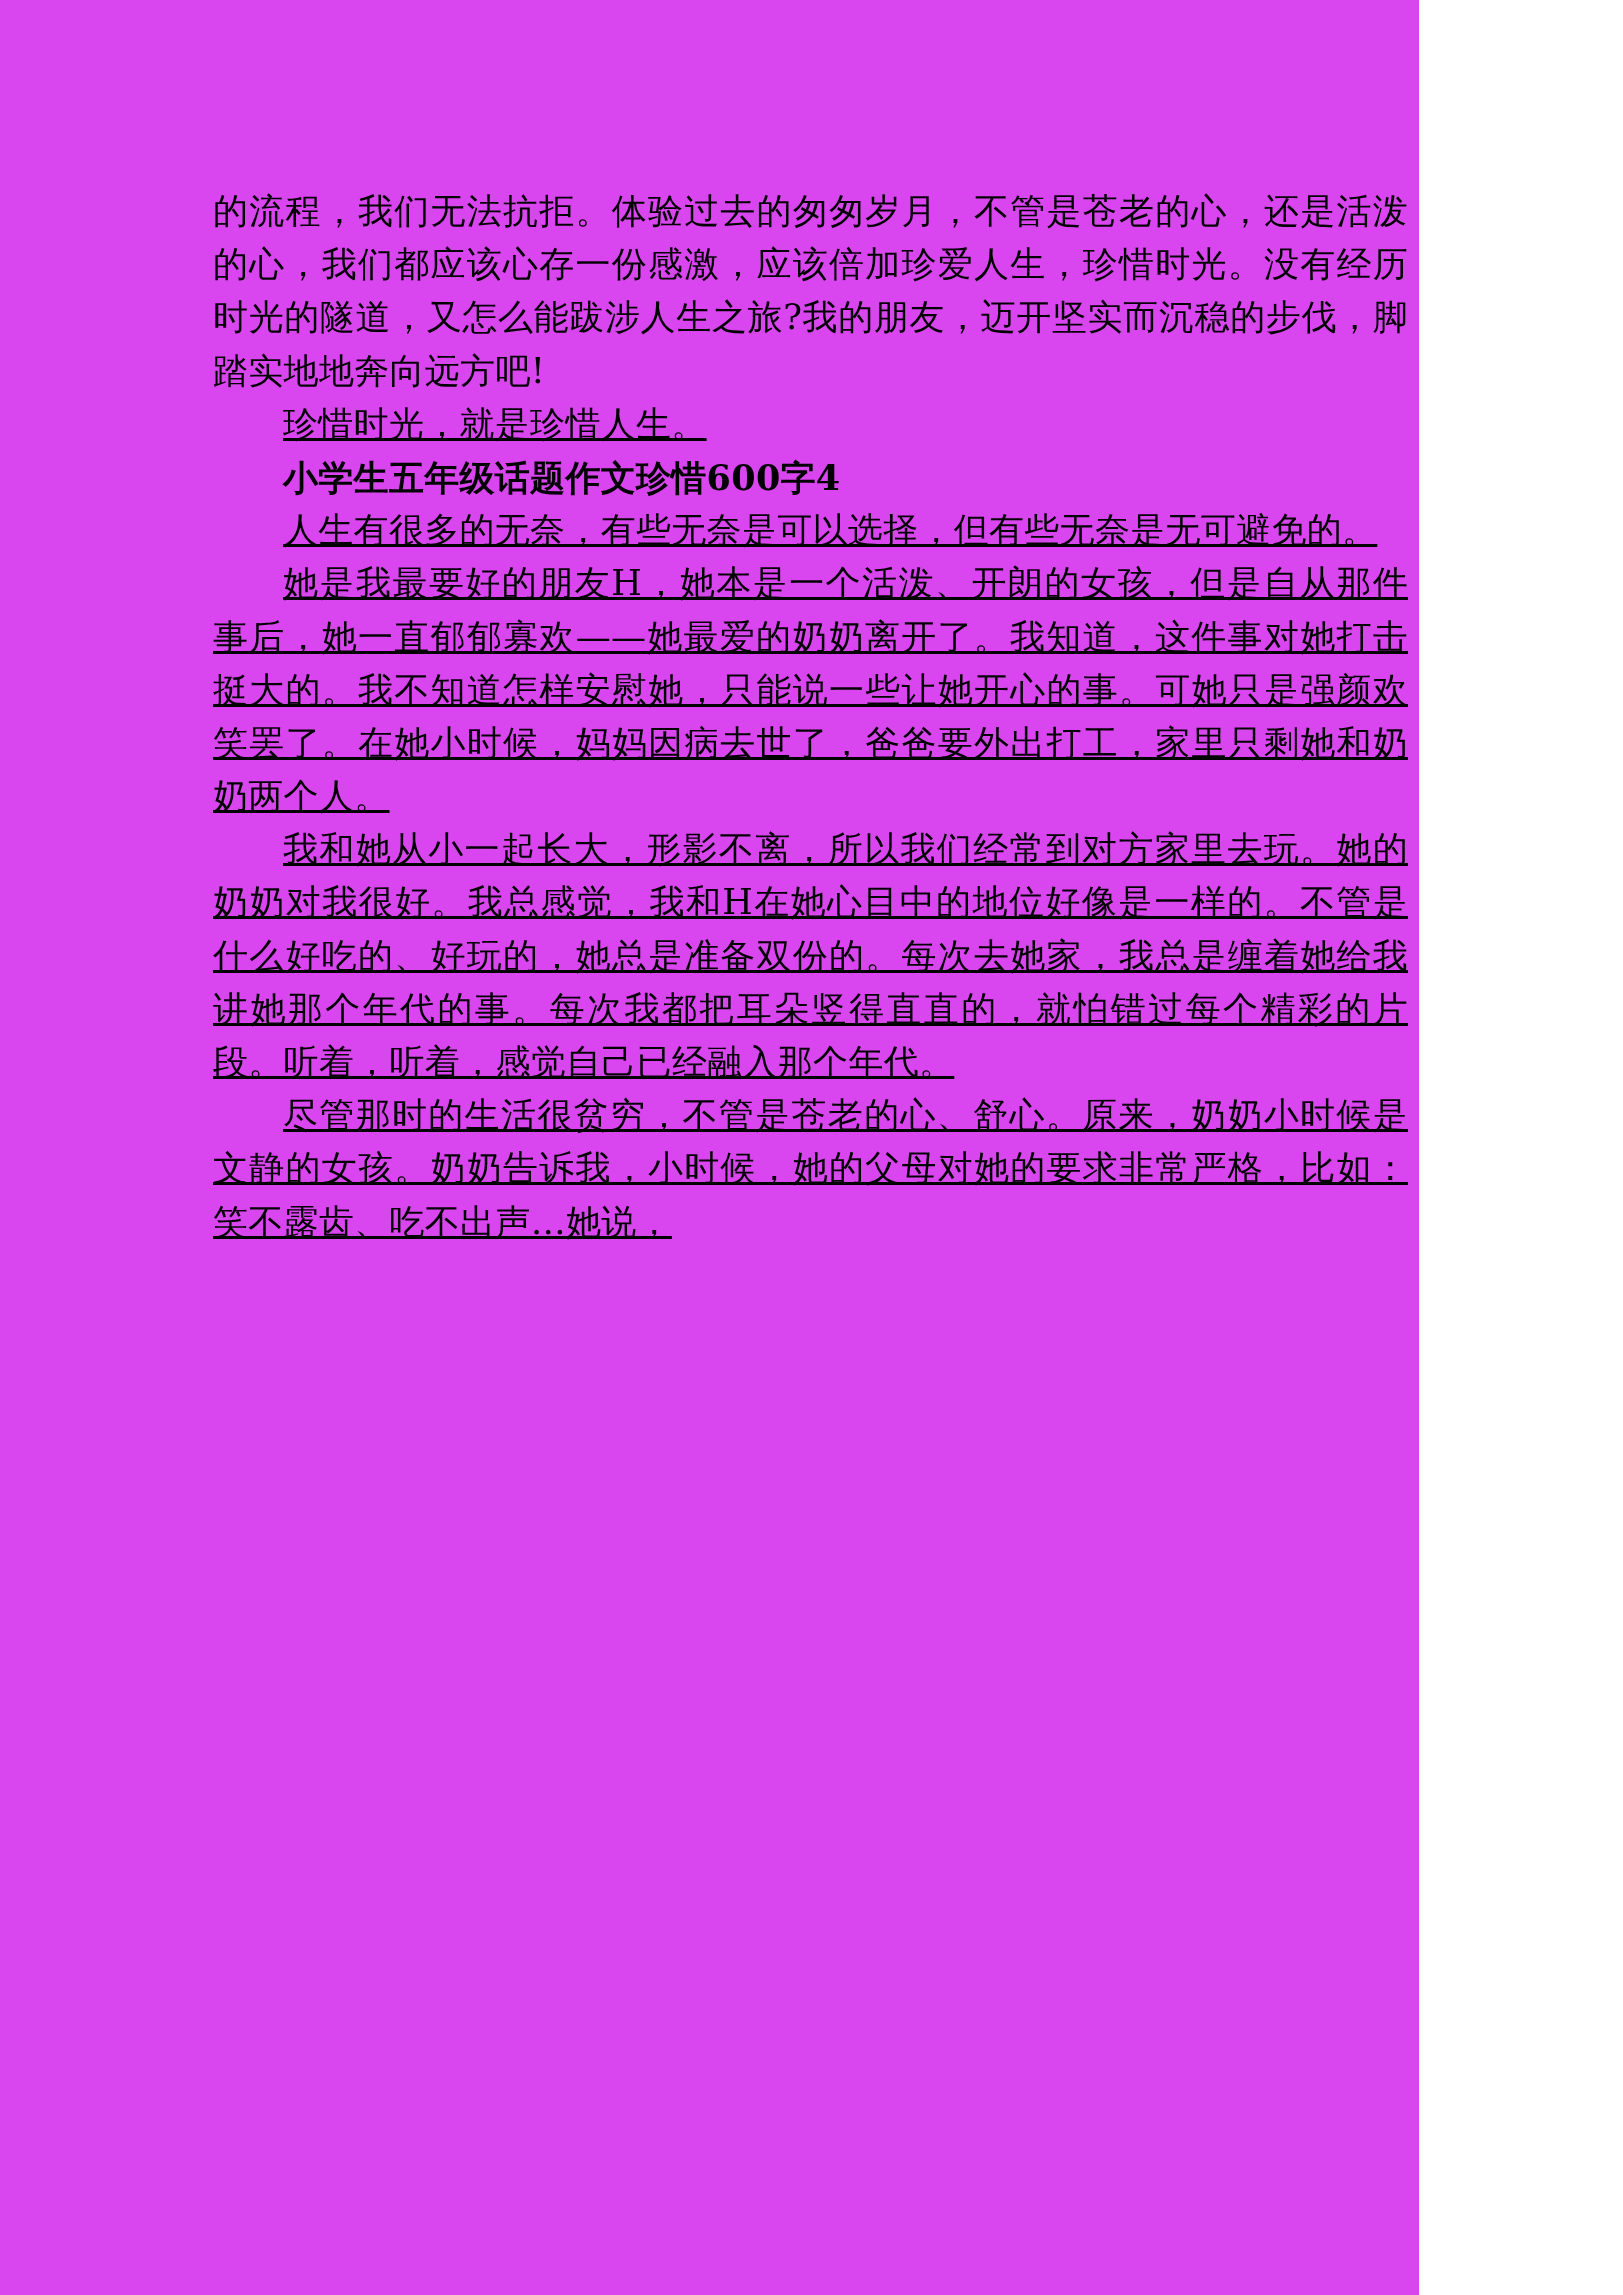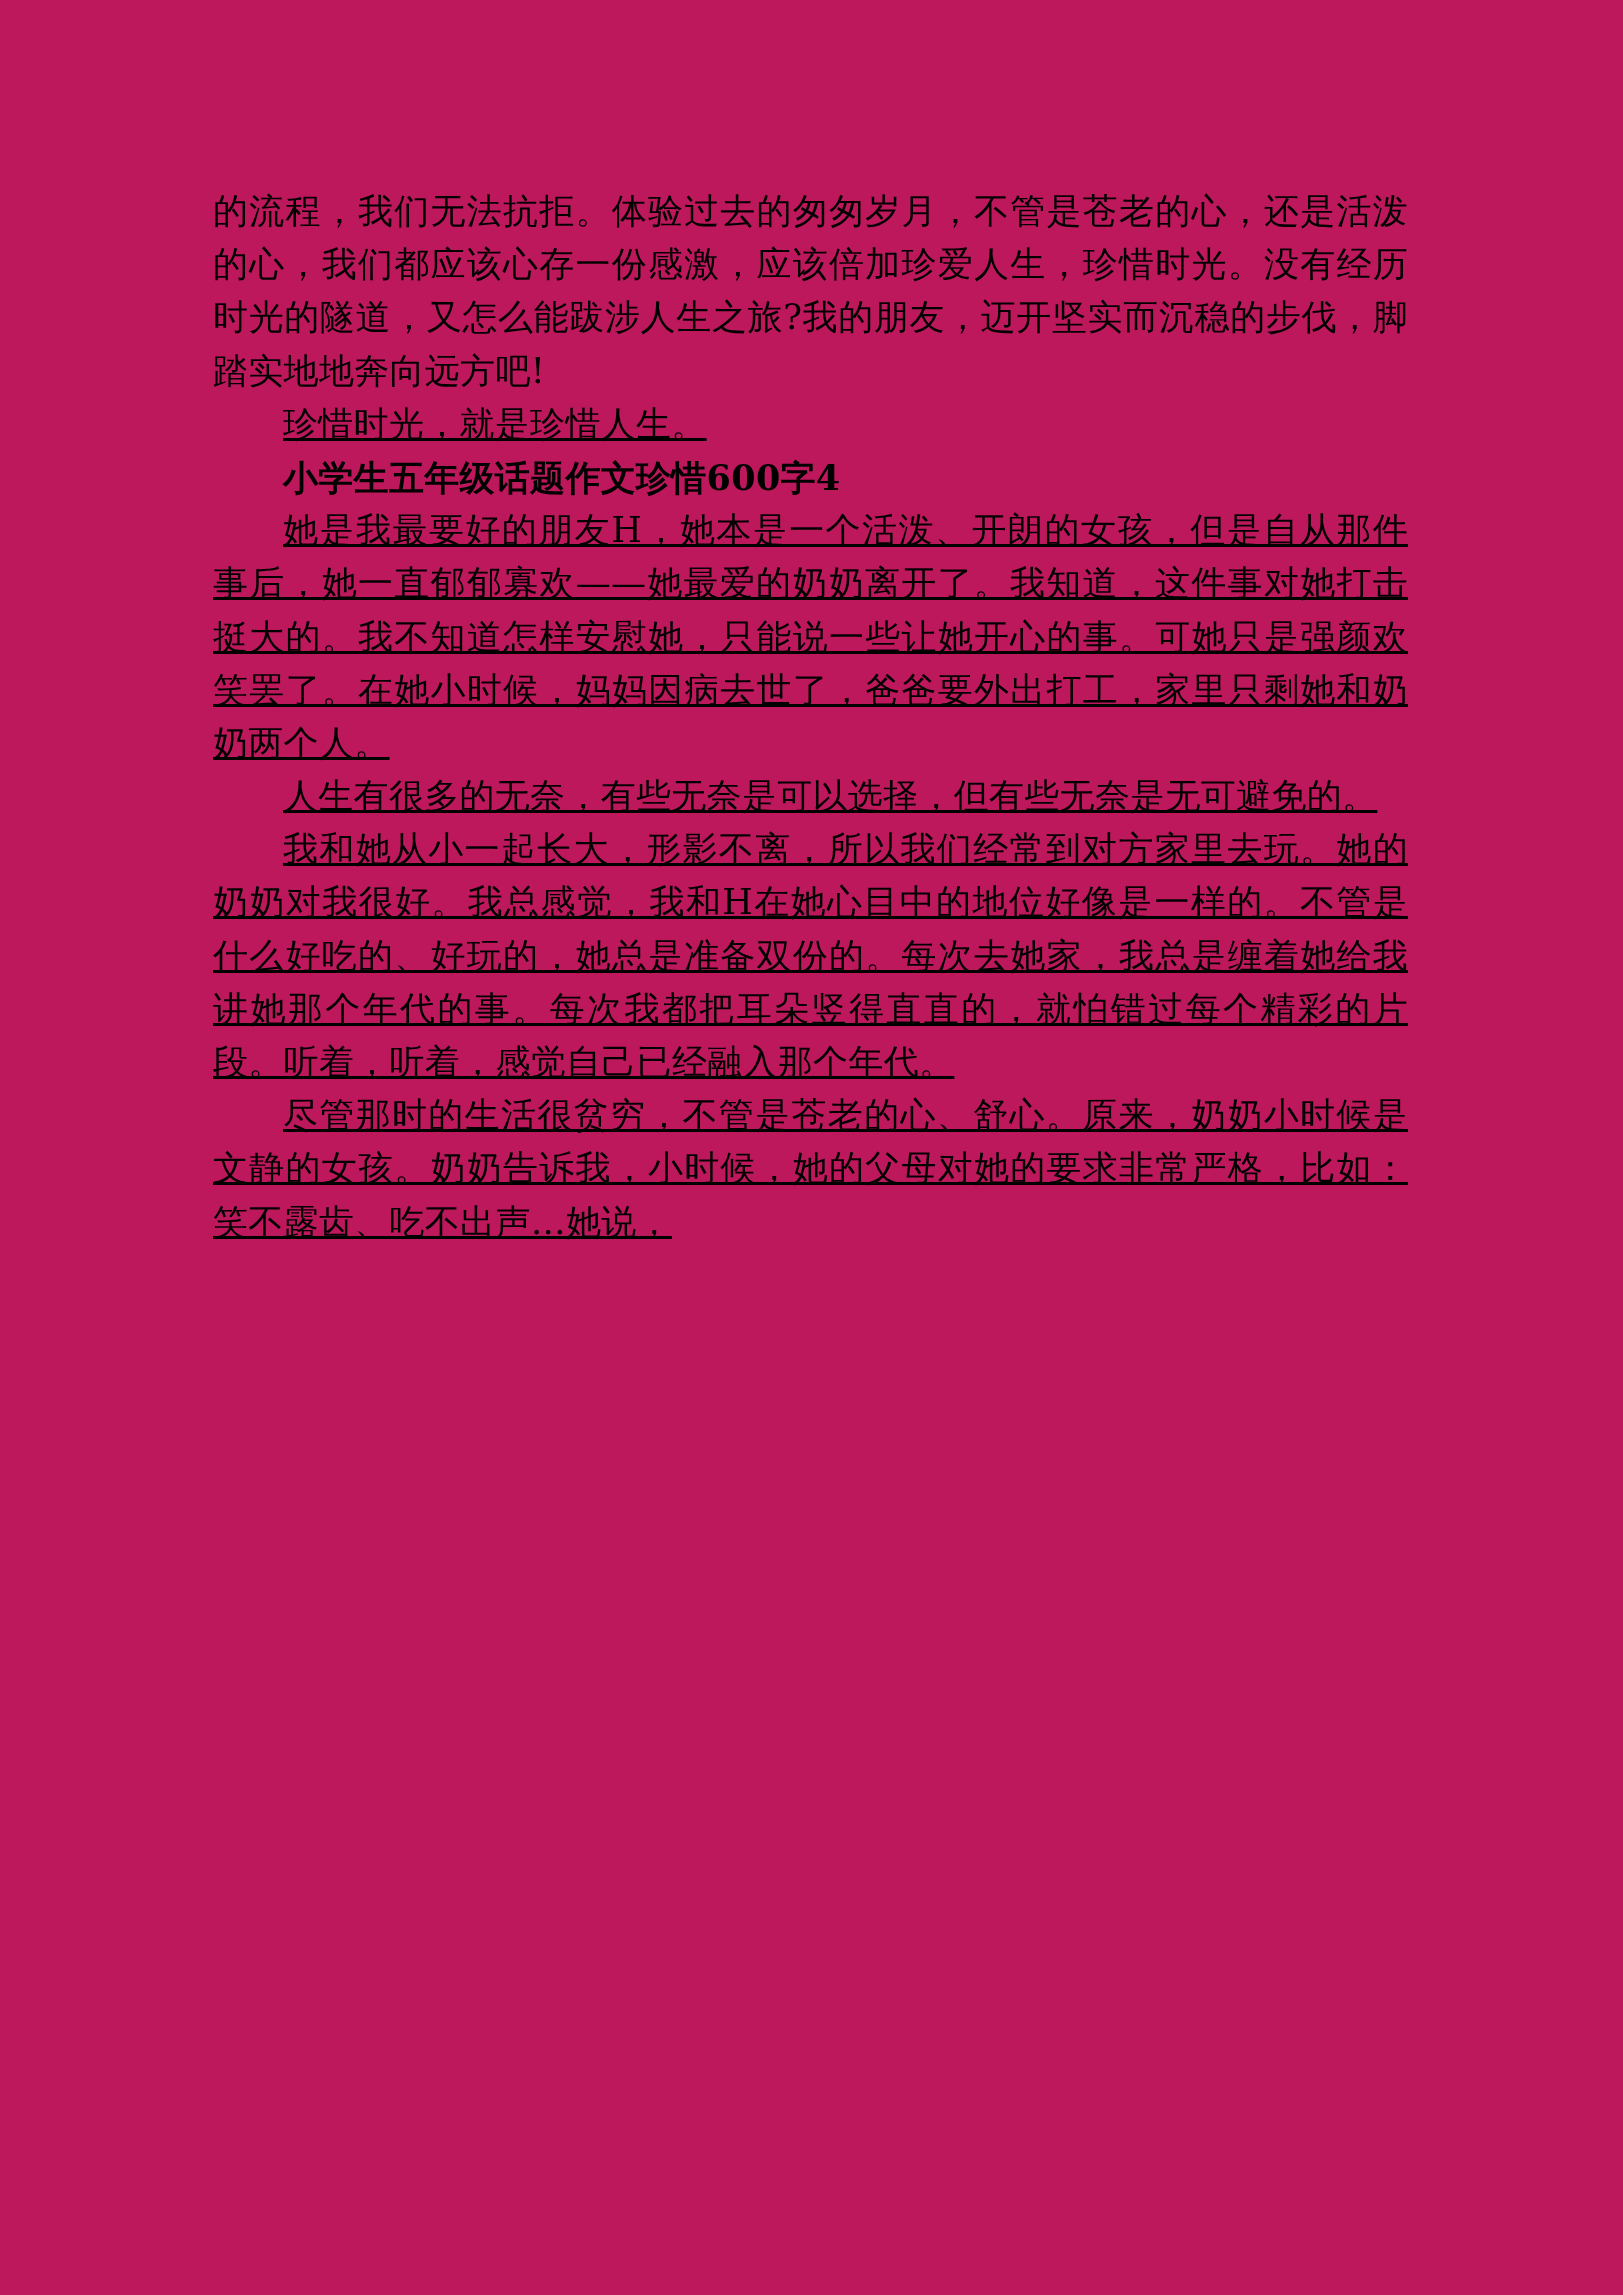--- a/index.html
+++ b/index.html
@@ -9,24 +9,24 @@
   }
   body {
     width: 1623px;
     height: 2295px;
     font-family: "DejaVu Serif", "Liberation Serif", serif;
     color: #000000;
     overflow: hidden;
   }
   .page {
     box-sizing: border-box;
-    width: 1623px;
+    width: 1419px;
     height: 2295px;
     padding: 185px 168px 12px 213px;
-    background: #be185d;
+    background: #d946ef;
   }
   .doc-body {
     width: 1195px;
   }
   p {
     margin: 0 0 0 0;
     font-size: 35px;
     line-height: 1.52;
     text-align: justify;
     text-justify: inter-ideograph;
@@ -43,19 +43,19 @@
   }
 </style>
 </head>
 <body>
 
 <div class="page">
   <div class="doc-body">
     <p>的流程，我们无法抗拒。体验过去的匆匆岁月，不管是苍老的心，还是活泼的心，我们都应该心存一份感激，应该倍加珍爱人生，珍惜时光。没有经历时光的隧道，又怎么能跋涉人生之旅?我的朋友，迈开坚实而沉稳的步伐，脚踏实地地奔向远方吧!</p>
     <p class="indent">珍惜时光，就是珍惜人生。</p>
     <p class="heading">小学生五年级话题作文珍惜600字4</p>
+    <p class="indent">人生有很多的无奈，有些无奈是可以选择，但有些无奈是无可避免的。</p>
     <p class="indent">她是我最要好的朋友H，她本是一个活泼、开朗的女孩，但是自从那件事后，她一直郁郁寡欢——她最爱的奶奶离开了。我知道，这件事对她打击挺大的。我不知道怎样安慰她，只能说一些让她开心的事。可她只是强颜欢笑罢了。在她小时候，妈妈因病去世了，爸爸要外出打工，家里只剩她和奶奶两个人。</p>
-    <p class="indent">人生有很多的无奈，有些无奈是可以选择，但有些无奈是无可避免的。</p>
     <p class="indent">我和她从小一起长大，形影不离，所以我们经常到对方家里去玩。她的奶奶对我很好。我总感觉，我和H在她心目中的地位好像是一样的。不管是什么好吃的、好玩的，她总是准备双份的。每次去她家，我总是缠着她给我讲她那个年代的事。每次我都把耳朵竖得直直的，就怕错过每个精彩的片段。听着，听着，感觉自己已经融入那个年代。</p>
     <p class="indent">尽管那时的生活很贫穷，不管是苍老的心、舒心。原来，奶奶小时候是文静的女孩。奶奶告诉我，小时候，她的父母对她的要求非常严格，比如：笑不露齿、吃不出声…她说，</p>
   </div>
 </div>
 
 
 </body></html>

